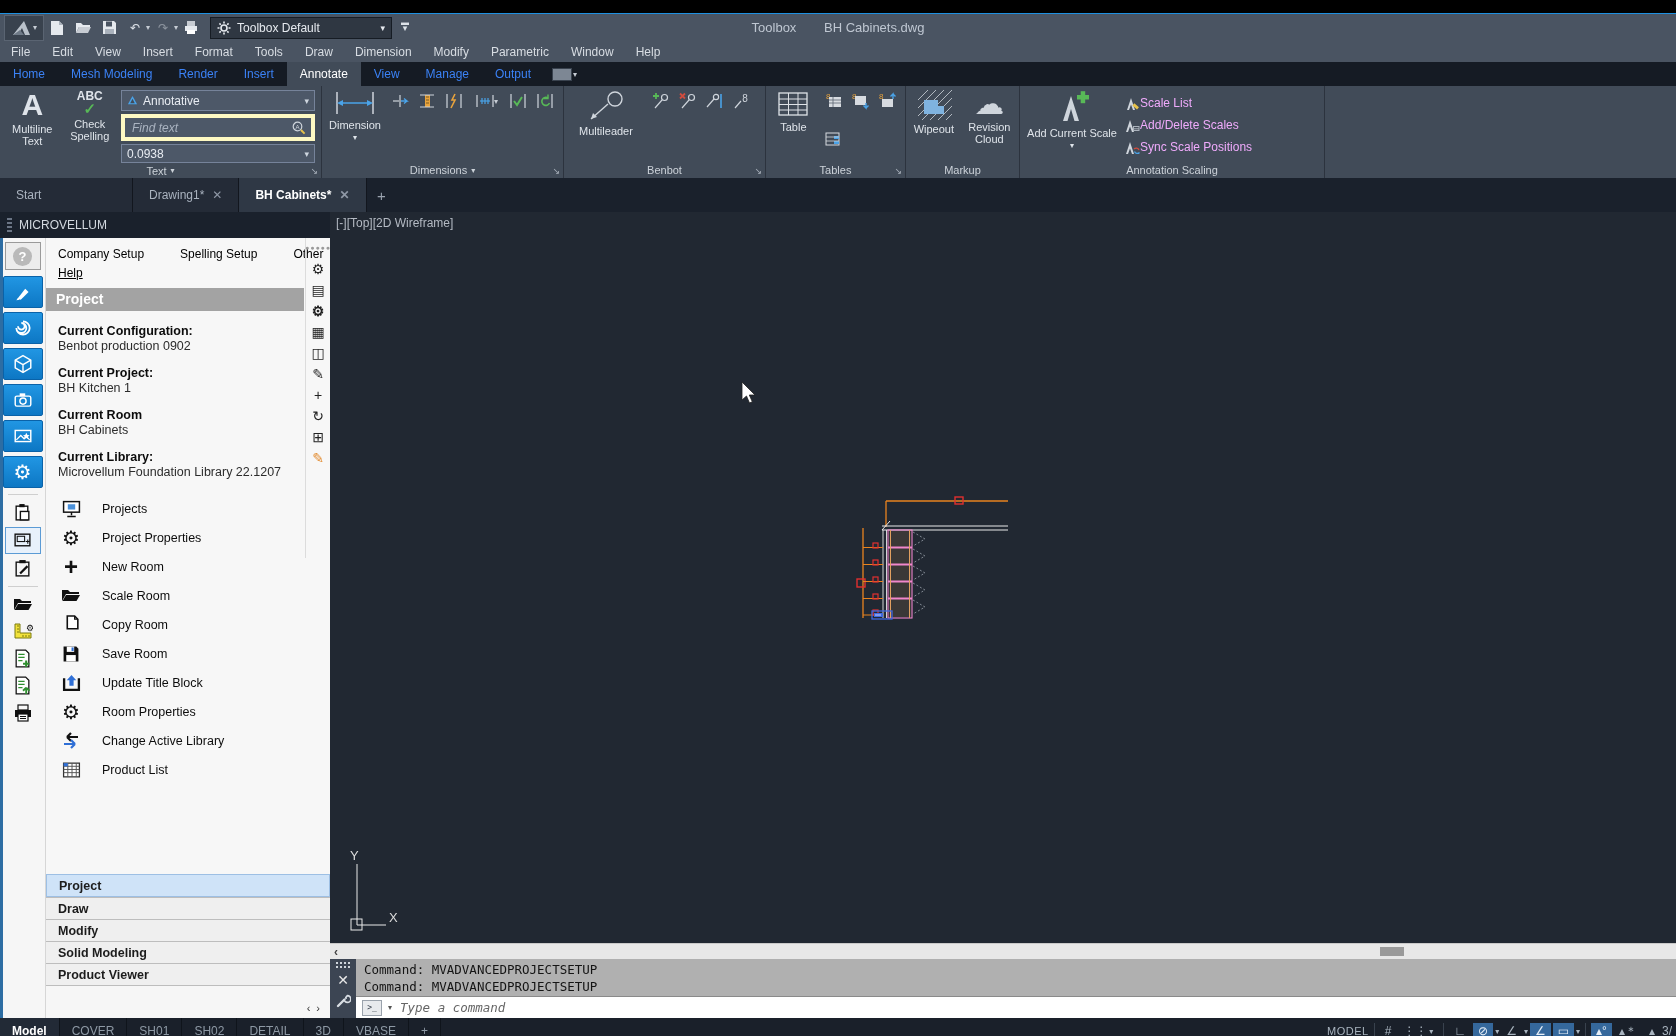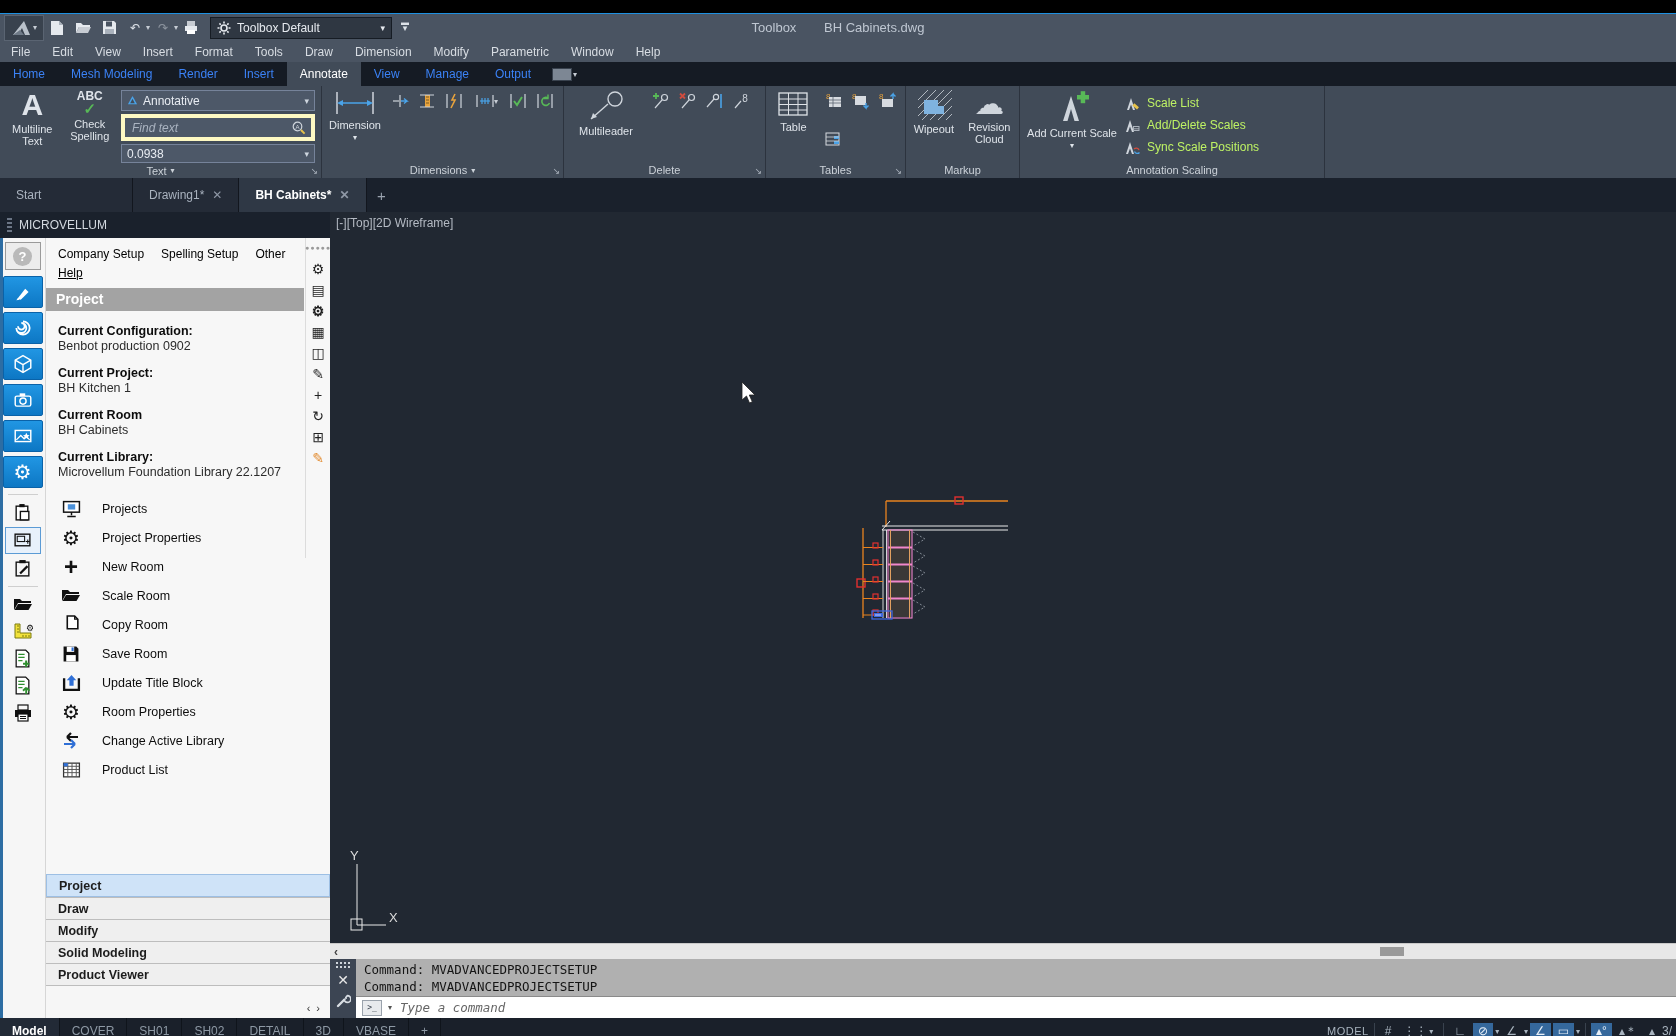--- a/index.html
+++ b/index.html
@@ -42,21 +42,21 @@
   .bigbtn{display:flex;flex-direction:column;align-items:center;justify-content:flex-start;color:#dfe4ea;font-size:11px;line-height:12px;text-align:center}
   .bigbtn .lbl{margin-top:3px;white-space:pre-line}
   .smallrow{display:flex;align-items:flex-start;gap:3px}
   .ri{width:24px;height:22px;display:flex;align-items:center;justify-content:center}
   .combo{height:19px;background:#4d5868;border:1px solid #76839a;display:flex;align-items:center;gap:5px;
          padding:0 5px;color:#e8ecf2}
   .combo .dd{margin-left:auto;font-size:9px;color:#cfd6df}
   .find-input{height:19px;background:#4d5868;border:4px solid #fef9c3;display:flex;align-items:center;padding:0 5px}
   .find-input input{flex:1;background:transparent;border:0;outline:0;color:#e8ecf2;font-style:italic;font-size:12px;font-family:"Liberation Sans",sans-serif}
   .find-input input::placeholder{color:#aab3c0}
-  .asc-item{display:flex;align-items:center;gap:7px;color:#bef264;font-size:12px;height:22px}
+  .asc-item{display:flex;align-items:center;gap:0;color:#f0abfc;font-size:12px;height:22px}
 
   
   #doc-tabs{left:0;top:178px;width:1676px;height:34px;background:#1a212c;display:flex;align-items:stretch}
   .dtab{display:flex;align-items:center;gap:8px;padding:0 16px;background:#242b37;border-right:1px solid #12161e;color:#aab3bf}
   .dtab.active{background:#2f3845;color:#fff;font-weight:bold}
   .dtab .x{color:#8f98a6;font-size:12px}
   .dtab-add{width:30px;display:flex;align-items:center;justify-content:center;color:#9aa3af;font-size:15px}
 
   
   #palette{left:0;top:212px;width:330px;height:806px;background:#be185d}
@@ -65,21 +65,21 @@
   #pal-body{position:relative;height:780px;display:flex;background:#f7f7f7;color:#111}
   #pal-edge{position:absolute;left:0;top:0;width:3px;height:780px;background:#2d6da3}
   #pal-strip{width:46px;background:#f6f6f6;border-right:1px solid #d6d6d6;display:flex;flex-direction:column;align-items:center;padding-top:4px;box-sizing:border-box}
   .help-btn{width:34px;height:26px;background:#ececec;border:1px solid #9a9a9a;display:flex;align-items:center;justify-content:center;margin-bottom:4px}
   .help-q{width:19px;height:19px;border-radius:50%;background:#b9b9b9;color:#fff;font-weight:bold;display:flex;align-items:center;justify-content:center;font-size:13px}
   .blue-btn{width:38px;height:30px;margin:2px 0;background:linear-gradient(#2196e3,#0d77c4);border:1px solid #0a62a8;border-radius:2px;display:flex;align-items:center;justify-content:center}
   .bw-btn{width:34px;height:25px;margin:1px 0;display:flex;align-items:center;justify-content:center}
   .bw-btn.sel{border:1px solid #5b9bd5;background:#e8f1fb}
   .strip-sep{width:30px;height:1px;background:#cfcfcf;margin:4px 0}
   #pal-content{flex:1;display:flex;flex-direction:column;overflow:hidden}
-  .pal-menu{display:flex;gap:17px;padding:9px 0 2px 12px;color:#000}
+  .pal-menu{display:flex;gap:36px;padding:9px 0 2px 12px;color:#000}
   .pal-menu2{padding:3px 0 4px 12px}
   .pal-header{background:#a3a3a3;color:#fff;font-weight:bold;font-size:14px;padding:3px 0 4px 10px;margin:4px 26px 0 0}
   .info-block{margin:13px 26px 0 12px;line-height:14px}
   .info-block .lab{font-weight:bold;font-size:12.5px;color:#0c0c0c}
   .info-block .val{font-size:12.5px;color:#2c2c2c;margin-top:1px}
   #action-list{margin-top:15px}
   .act-row{height:29px;display:flex;align-items:center;gap:20px;padding-left:14px}
   .act-ic{width:22px;height:20px;display:flex;align-items:center;justify-content:center;font-size:18px;color:#111}
   .act-lab{font-size:12.5px;color:#0d0d0d}
   #side-tools{position:absolute;right:0;top:0;width:25px;height:320px;border-left:1px solid #dcdcdc;
@@ -361,21 +361,21 @@
         </span>
         <span class="ri">
           <svg width="22" height="20" viewBox="0 0 22 20">
               <path d="M5 17 L11 10" stroke="#cfd5dc" stroke-width="1.2"></path>
               <text x="15" y="11" font-size="10" fill="#cfd5dc" text-anchor="middle" font-family="Liberation Sans">8</text>
             </svg>
         </span>
       </div>
     </div>
     <div class="panel-label">
-      <span>Delete</span>
+      <span>Benbot</span>
     </div>
     <span class="launcher">↘</span>
   </div>
 
   <div class="panel" style="width:140px">
     <div class="panel-content">
       <div class="bigbtn" style="width:46px">
         <svg width="32" height="28" viewBox="0 0 32 28">
           <rect x="2" y="3" width="28" height="22" fill="none" stroke="#dfe3e8" stroke-width="1.3"></rect>
           <path d="M2 9 H30 M2 14.5 H30 M2 20 H30 M11.5 3 V25 M21 3 V25" stroke="#dfe3e8" stroke-width="1"></path>

